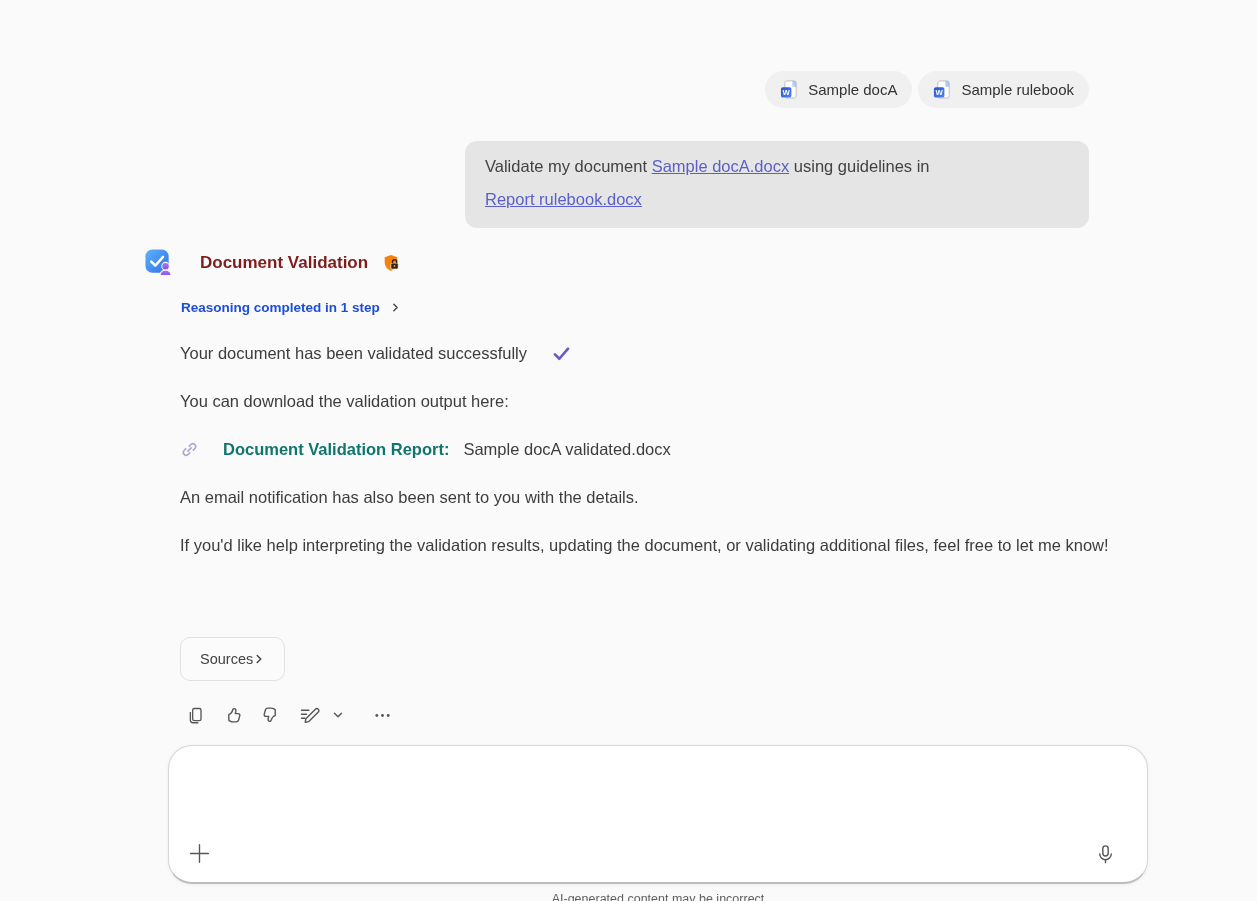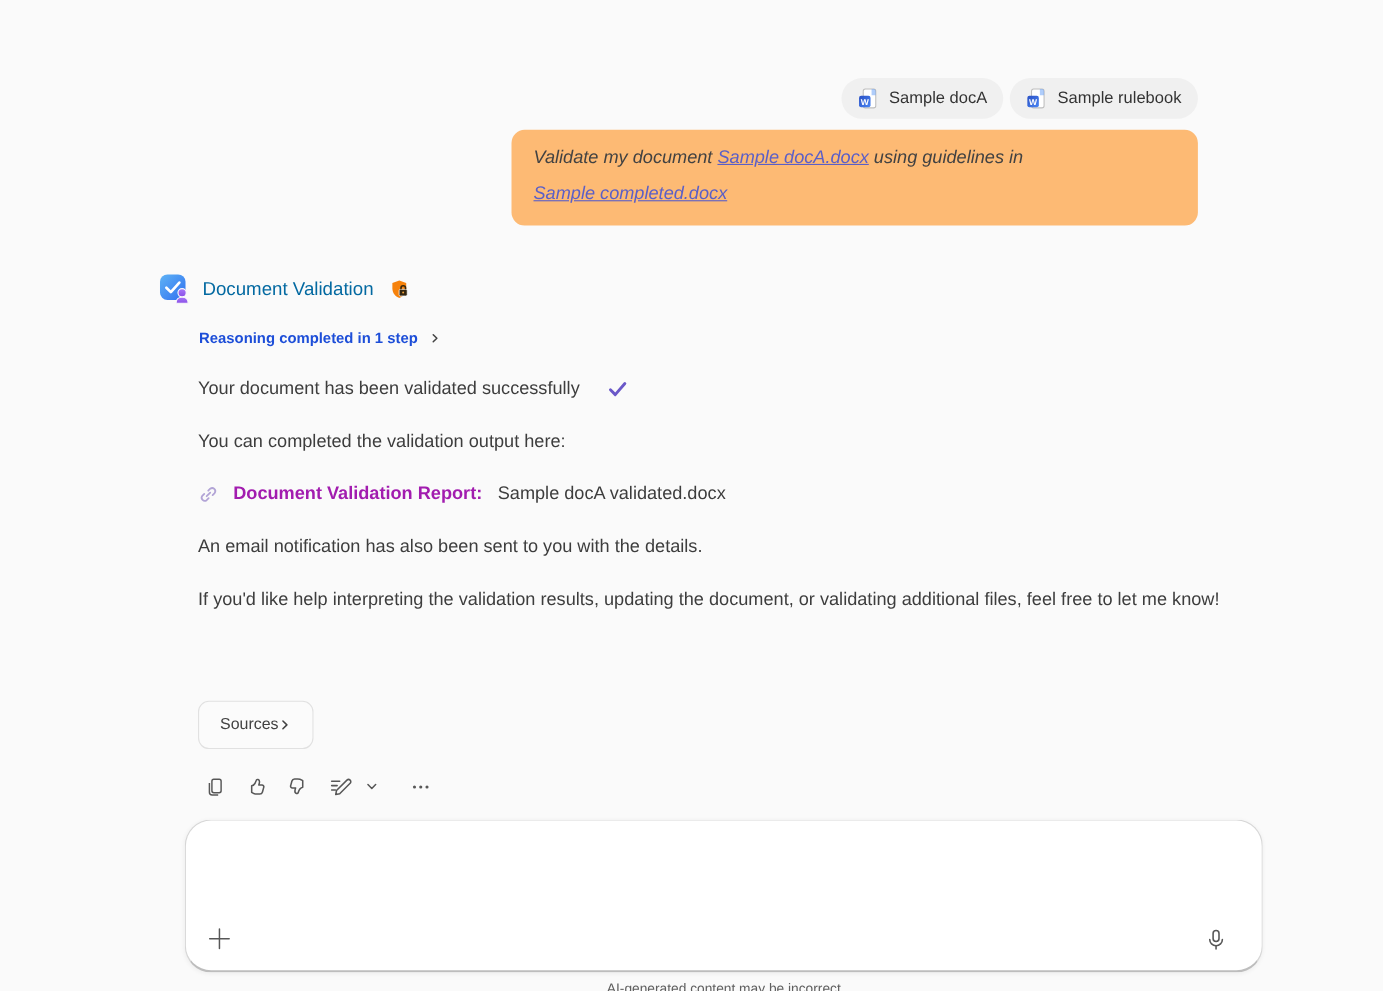--- a/index.html
+++ b/index.html
@@ -11,43 +11,43 @@
   }
   
   .attachments { position: absolute; top: 71px; right: 168px; display: flex; gap: 6px; }
   .chip {
     display: flex; align-items: center; gap: 9px; height: 37px; padding: 0 15px;
     background: #f0f0f0; border-radius: 19px; font-size: 15px; color: #333;
     cursor: pointer; white-space: nowrap;
   }
   
   .user-bubble {
-    position: absolute; left: 465px; top: 118px; width: 624px; height: 87px;
-    background: #fdba74; border-radius: 12px; padding: 9px 20px;
-    font-size: 16.5px; line-height: 33px; color: #424242; font-style: italic;
+    position: absolute; left: 465px; top: 141px; width: 624px; height: 87px;
+    background: #e5e5e5; border-radius: 12px; padding: 9px 20px;
+    font-size: 16.5px; line-height: 33px; color: #424242;
   }
   .doclink { color: #5b5fc7; text-decoration: underline; cursor: pointer; }
   
   .agent-header { position: absolute; left: 144px; top: 248px; display: flex; align-items: center; }
-  .agent-title { font-size: 17px; font-weight: normal; color: #0369a1; margin-left: 11px; }
+  .agent-title { font-size: 17px; font-weight: bold; color: #7f1d1d; margin-left: 27px; }
   .shield-wrap { margin-left: 14px; display: flex; align-items: center; }
   
   .reasoning {
     position: absolute; left: 181px; top: 300px; display: flex; align-items: center; gap: 10px;
     font-size: 13.5px; font-weight: bold; color: #1d4ed8; cursor: pointer;
   }
   
   .para { position: absolute; left: 180px; margin: 0; font-size: 16.5px; line-height: 33px; color: #3d3d3d; }
   .para-flex { display: flex; align-items: center; gap: 24px; }
   .p-success { top: 337px; }
   .p-download { top: 385px; }
   .p-report { top: 433px; display: flex; align-items: center; }
   .p-email { top: 481px; }
   .p-help { top: 529px; width: 938px; }
-  .report-label { font-weight: bold; color: #a21caf; margin-left: 13px; }
+  .report-label { font-weight: bold; color: #0f766e; margin-left: 24px; }
   .report-file { margin-left: 14px; }
   
   .sources-btn {
     position: absolute; left: 180px; top: 637px; height: 44px; padding: 0 19px;
     display: flex; align-items: center; 
     background: #fbfbfb; border: 1px solid #e1e1e1; border-radius: 10px;
     font-size: 14.5px; color: #424242; cursor: pointer;
     font-family: "Liberation Sans", sans-serif;
   }
   
@@ -110,21 +110,21 @@
         <path d="M13 1 h2 a2 2 0 0 1 2 2 v4 h-4 Z" fill="#6ea4f7" opacity="0.55"></path>
         <rect x="1" y="7.5" width="11" height="11" rx="2" fill="url(#wgrad)"></rect>
         <text x="6.5" y="15.8" font-size="8.2" fill="#ffffff" font-weight="bold" text-anchor="middle" font-family="Liberation Sans, sans-serif">W</text>
       </svg>
       <span>Sample rulebook</span>
     </div>
   </div>
 
   <div class="user-bubble">
     <span>Validate my document </span><a class="doclink">Sample docA.docx</a><span> using guidelines in </span><br>
-    <a class="doclink">Sample completed.docx</a>
+    <a class="doclink">Report rulebook.docx</a>
   </div>
 
   <div class="agent-header">
     <svg viewBox="0 0 30 30" width="29" height="29">
       <defs>
         <linearGradient id="avb" x1="0" y1="0" x2="1" y2="1">
           <stop offset="0" stop-color="#5fb3f5"></stop>
             <stop offset="1" stop-color="#2f6ff0"></stop>
         </linearGradient>
         <linearGradient id="avp" x1="0" y1="0" x2="0" y2="1">
@@ -155,21 +155,21 @@
       </svg>
   </div>
 
   <p class="para p-success para-flex">
     <span>Your document has been validated successfully</span>
     <svg viewBox="0 0 24 24" width="21" height="21">
         <path d="M4.5 13 L9.5 18 L19.5 6.5" stroke="#6a58c8" stroke-width="3" fill="none" stroke-linecap="round" stroke-linejoin="round"></path>
       </svg>
   </p>
 
-  <p class="para p-download">You can completed the validation output here:</p>
+  <p class="para p-download">You can download the validation output here:</p>
 
   <div class="para p-report">
     <svg viewBox="0 0 20 20" width="19" height="19" stroke="#b2a4d6" fill="none" stroke-width="1.7" stroke-linecap="round">
       <path d="M8.3 11.7 L11.7 8.3"></path>
       <path d="M9.8 6.4 l1.9 -1.9 a3 3 0 0 1 4.2 4.2 l-1.9 1.9"></path>
       <path d="M10.2 13.6 l-1.9 1.9 a3 3 0 0 1 -4.2 -4.2 l1.9 -1.9"></path>
     </svg>
     <span class="report-label">Document Validation Report:</span>
     <span class="report-file">Sample docA validated.docx</span>
   </div>

